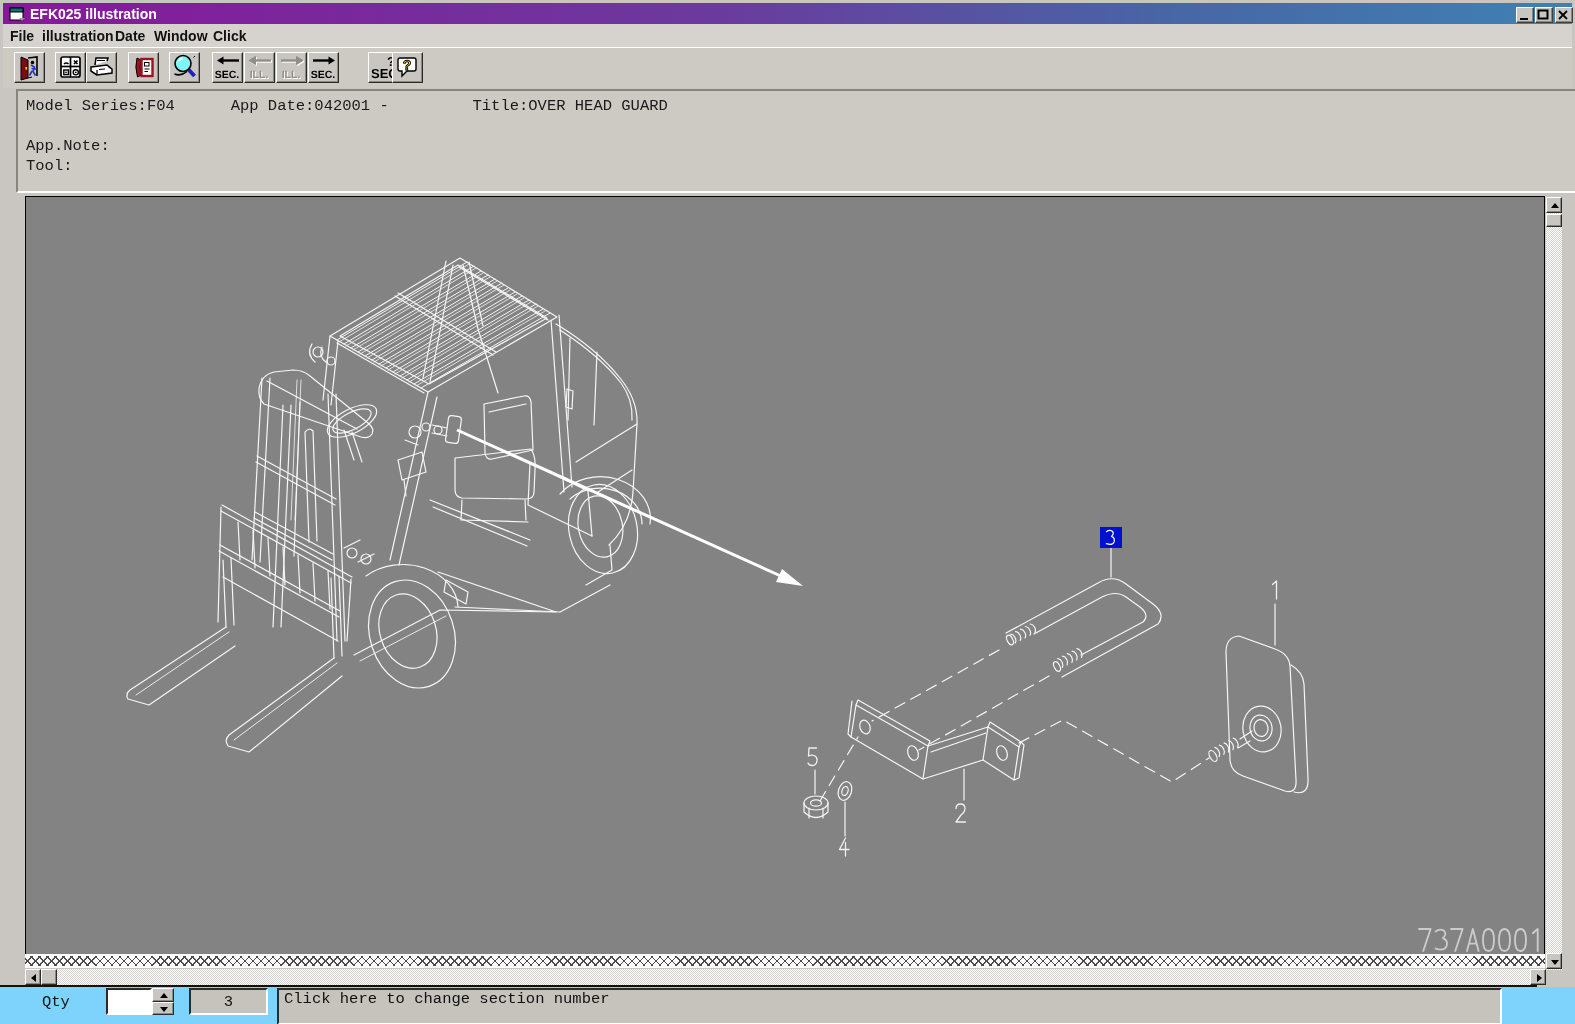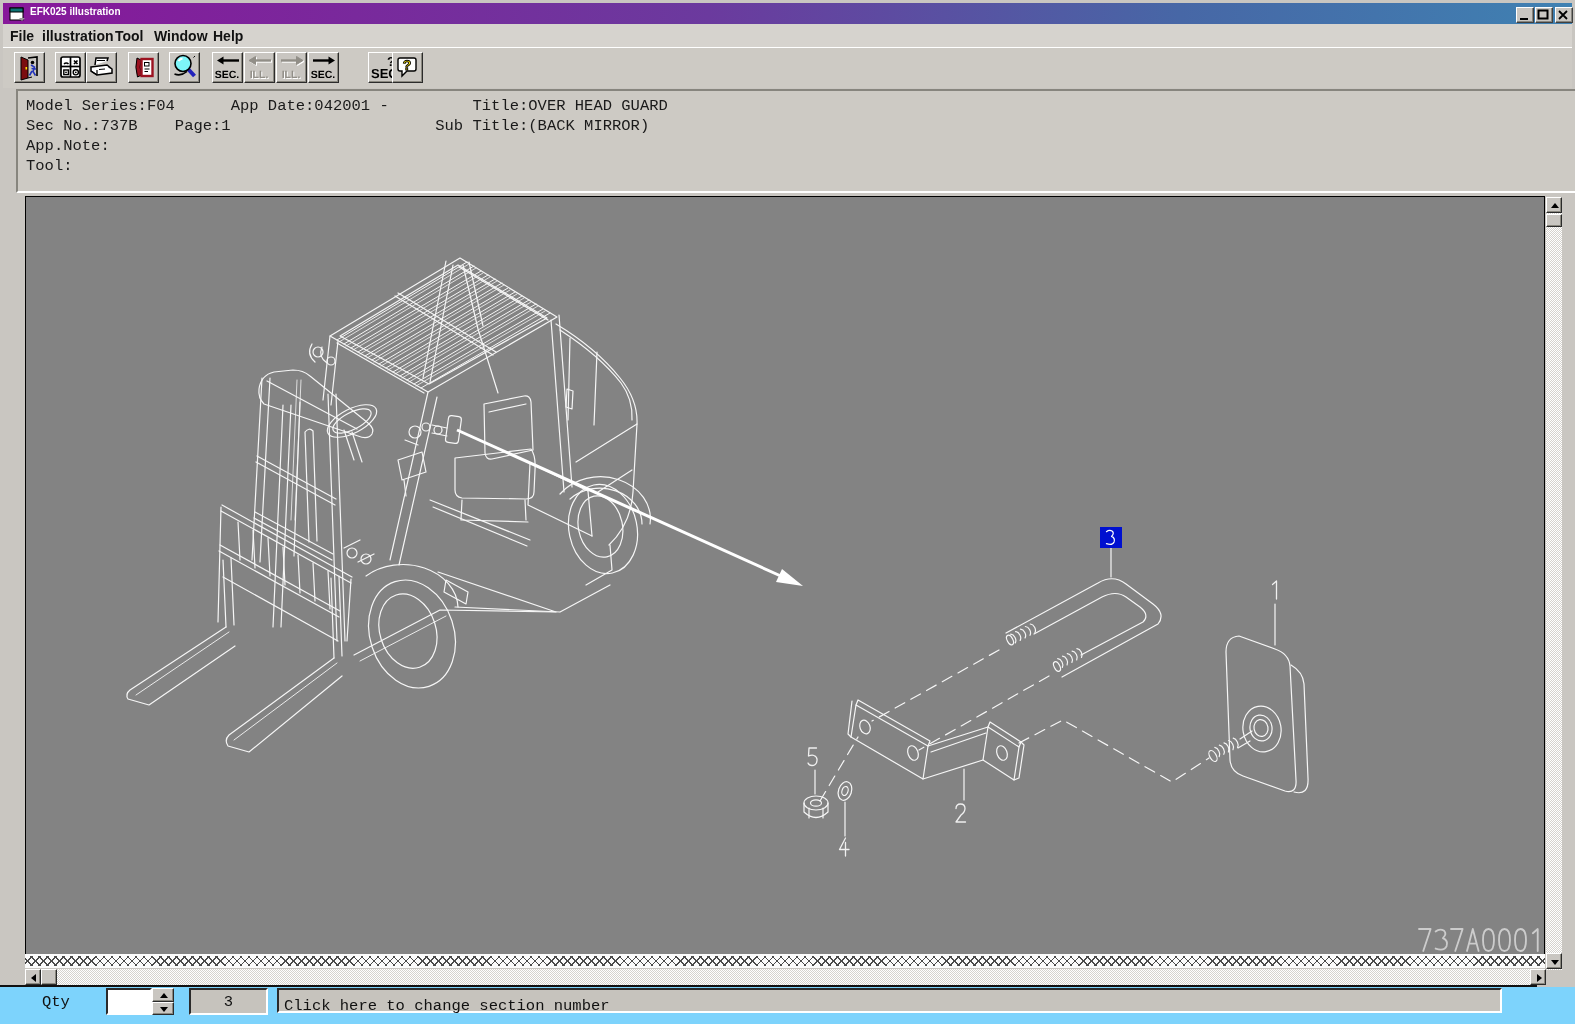--- a/index.html
+++ b/index.html
@@ -1,21 +1,21 @@
 <!DOCTYPE html>
 <html><head>
 <meta charset="utf-8">
 <style>
 * { margin:0; padding:0; box-sizing:border-box; }
 html,body { width:1575px; height:1024px; overflow:hidden; background:#c9c6c1; font-family:"Liberation Sans", sans-serif; }
 .abs { position:absolute; }
 
 #titlebar { position:absolute; left:3px; top:3px; width:1569px; height:21px;
   background:linear-gradient(to right,#87189a 0%,#6b3a9e 45%,#4767a6 75%,#3f81b2 100%); }
-#titletext { position:absolute; left:27px; top:3px; color:#fff; font-size:10px; font-weight:bold; letter-spacing:0px; }
+#titletext { position:absolute; left:27px; top:3px; color:#fff; font-size:14px; font-weight:bold; letter-spacing:0px; }
 .winbtn { position:absolute; top:4px; width:18px; height:16px; background:#c9c6c1;
   border-top:1px solid #ffffff; border-left:1px solid #ffffff; border-right:1px solid #404040; border-bottom:1px solid #404040;
   box-shadow:inset -1px -1px 0 #87857e; color:#000; font-size:11px; text-align:center; }
 
 #menubar { position:absolute; left:3px; top:24px; width:1569px; height:23px; background:#d6d3ce;font-weight:bold; }
 #menubar span { position:absolute; top:4px; font-size:14px; color:#111; }
 
 #toolbar { position:absolute; left:3px; top:47px; width:1569px; height:41px; background:#cdcac4; border-top:1px solid #fff; }
 .tbtn { position:absolute; top:4px; width:31px; height:31px; background:#c9c6c1;
   border-top:1px solid #ffffff; border-left:1px solid #ffffff; border-right:1px solid #2b2b2b; border-bottom:1px solid #2b2b2b;
@@ -62,23 +62,23 @@
         <rect x="2.5" y="2.5" width="9" height="8" fill="none" stroke="#000" stroke-width="2"></rect>
       </svg></div>
   <div class="winbtn" style="left:1552px"><svg width="16" height="14">
         <path d="M3 3 L11 11 M11 3 L3 11" stroke="#000" stroke-width="1.8"></path>
       </svg></div>
 </div>
 
 <div id="menubar">
   <span style="left:7px">File</span>
   <span style="left:39px">illustration</span>
-  <span style="left:112px">Tool</span>
+  <span style="left:112px">Date</span>
   <span style="left:151px">Window</span>
-  <span style="left:210px">Help</span>
+  <span style="left:210px">Click</span>
 </div>
 
 <div id="toolbar">
   <div class="tbtn" style="left:11px">
     <svg width="29" height="29" viewBox="0 0 29 29">
       <path d="M6 4 L13 7 L13 25 L6 27 Z" fill="#7b0d10" stroke="#000"></path>
       <path d="M13 5 L22 4 L22 23" stroke="#000" stroke-width="1.6" fill="none"></path>
       <path d="M13 25 L17 24" stroke="#000" fill="none"></path>
       <rect x="10.5" y="14" width="1.6" height="2.5" fill="#ffe400"></rect>
       <circle cx="17.5" cy="9.5" r="1.8" fill="#000"></circle>
@@ -175,21 +175,20 @@
   <div class="tbtn" style="left:389px">
     <svg width="29" height="29" viewBox="0 0 29 29">
       <path d="M7 5 Q5 5 5 7 L5 16 Q5 18 7 18 L9 18 L9 23 L14 18 L21 18 Q23 18 23 16 L23 7 Q23 5 21 5 Z" fill="#fff" stroke="#000" stroke-width="1.4"></path>
       <text x="14" y="16.5" font-size="14" font-weight="bold" text-anchor="middle" font-family="Liberation Sans" fill="#ffe400" stroke="#000" stroke-width="0.9">?</text>
     </svg>
   </div>
 </div>
 
 <div id="infopanel">
   <div class="ln" style="left:8px;top:6px">Model Series:F04      App Date:042001 -         Title:OVER HEAD GUARD</div>
-  <div class="ln" style="left:8px;top:26px">Sec No.:737B    Page:1                      Sub Title:(BACK MIRROR)</div>
   <div class="ln" style="left:8px;top:46px">App.Note:</div>
   <div class="ln" style="left:8px;top:66px">Tool:</div>
 </div>
 
 <div id="canvas">
 <svg width="1518" height="756" viewBox="26 197 1518 756">
 <g stroke="#f6f6f6" stroke-width="1.2" fill="none" stroke-linecap="round" stroke-linejoin="round">
 
   <path d="M460,258 L557,317 L428,392 L330,336 Z"></path>
   <path d="M458,265 L547,318 L429,384 L340,336 Z"></path>
@@ -407,14 +406,14 @@
       <svg width="18" height="10">
         <path d="M9 2 L13 7 L5 7 Z" fill="#000"></path>
       </svg>
     </div>
   <div class="sbtn" style="left:152px;top:15px;width:22px;height:13px">
       <svg width="18" height="9">
         <path d="M9 7 L13 2 L5 2 Z" fill="#000"></path>
       </svg>
     </div>
   <div class="sunken mono" style="left:189px;top:1px;width:79px;height:27px;font-size:15.5px;color:#111;text-align:center;padding-top:3px">3</div>
-  <div class="sunken mono" style="left:277px;top:1px;width:1225px;height:25px;font-size:15.5px;color:#111;padding-top:7px;padding-left:5px">Click here to change section number</div>
+  <div class="sunken mono" style="left:277px;top:1px;width:1225px;height:37px;font-size:15.5px;color:#111;padding-top:0;padding-left:5px">Click here to change section number</div>
 </div>
 
 </body></html>

